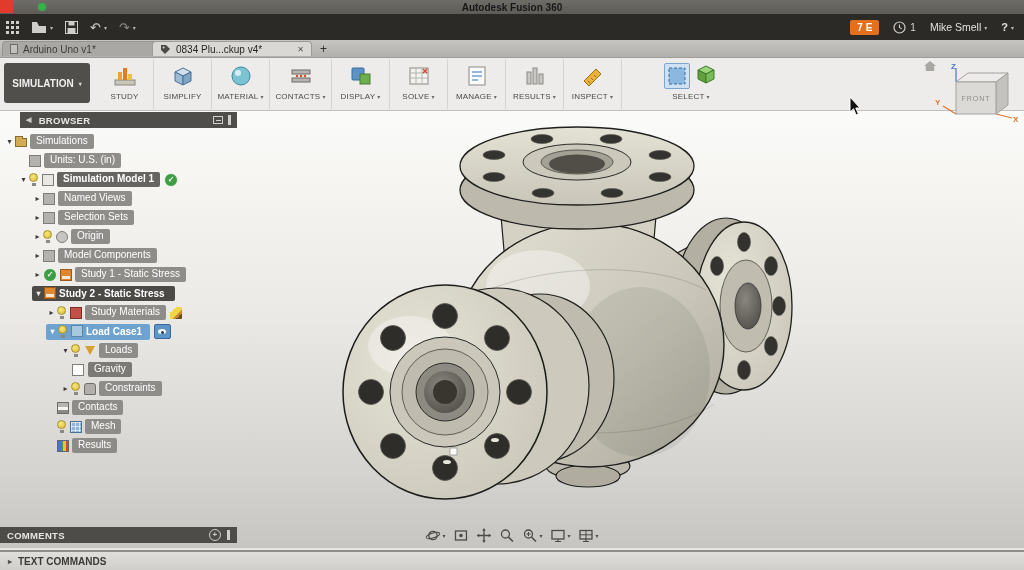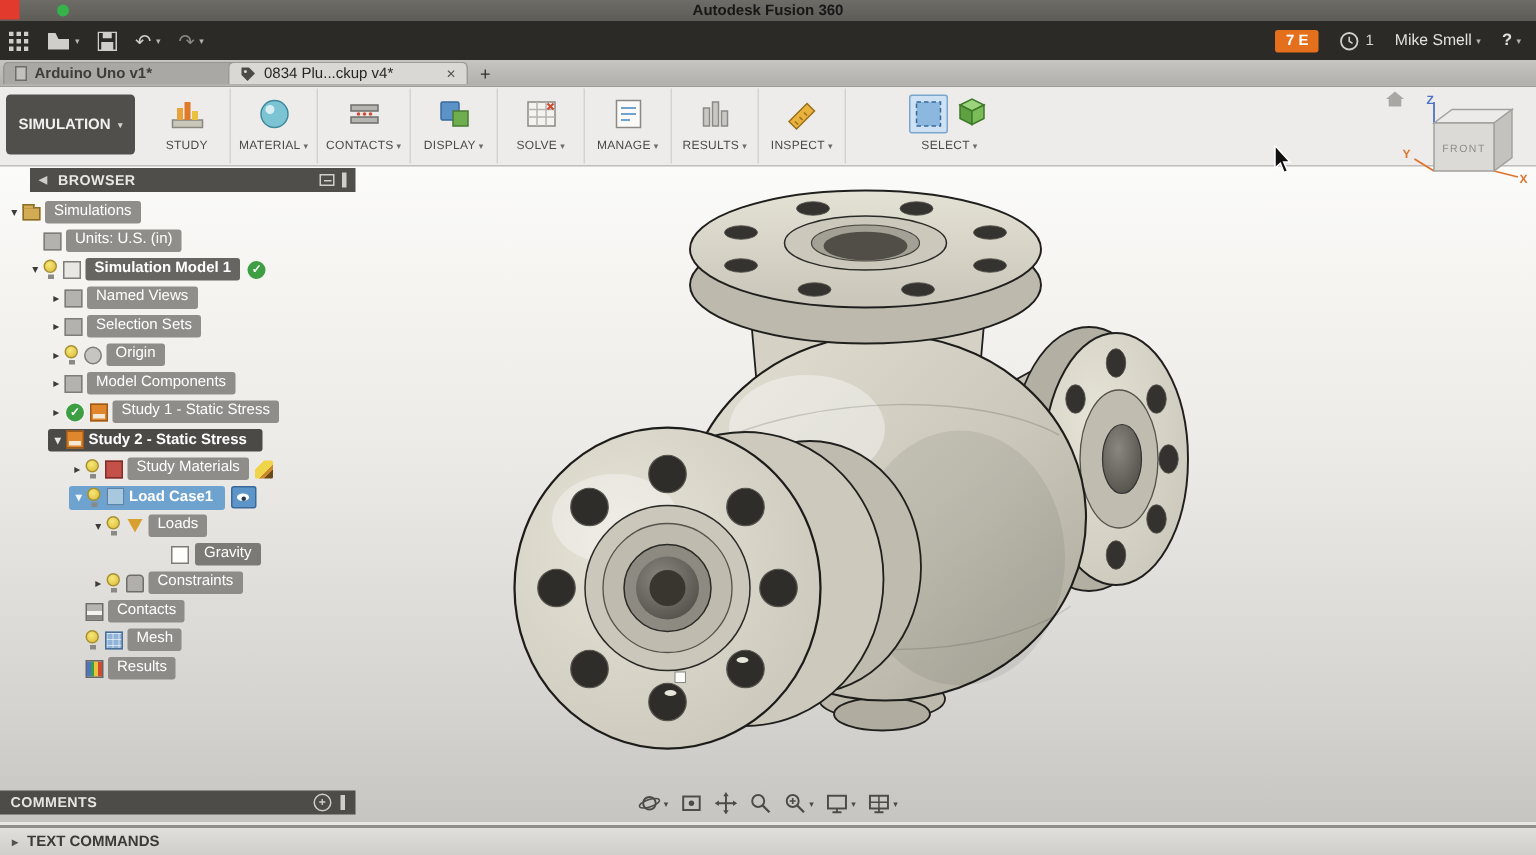--- a/index.html
+++ b/index.html
@@ -17,21 +17,21 @@
   .dd{font-size:6px;color:#b5b4b0;}
   .glyphbtn{font-size:13px;line-height:13px;}
   .glyphbtn.dim{color:#8a8985;}
   .badge{background:#e4701e;color:#fff;font-size:10px;font-weight:bold;padding:2px 7px;border-radius:2px;}
   .clockwrap{display:flex;align-items:center;gap:4px;font-size:10px;color:#d5d4d1;}
   .user{font-size:10.5px;color:#e2e1de;}
   .help{font-size:11px;font-weight:bold;color:#e2e1de;}
   
   .tabbar{position:absolute;top:40px;left:0;right:0;height:17px;background:linear-gradient(#c6c5c2,#b1b0ad);border-bottom:1px solid #9d9c99;z-index:40;}
   .tab{position:absolute;top:1px;height:15px;display:flex;align-items:center;gap:5px;padding:0 7px;font-size:10px;border-radius:4px 4px 0 0;box-sizing:border-box;}
-  .tab.inactive{left:2px;width:168px;background:#a9a8a5;color:#3d3d3b;border:1px solid #96958f;border-bottom:none;font-weight:bold;}
+  .tab.inactive{left:2px;width:168px;background:#a9a8a5;color:#3d3d3b;border:1px solid #96958f;border-bottom:none;}
   .tab.active{left:152px;width:160px;background:#d9d8d5;color:#262624;border:1px solid #9d9c99;border-bottom:none;}
   .tabclose{margin-left:auto;font-size:8px;color:#55544f;}
   .newtab{position:absolute;left:320px;top:2px;font-size:12px;color:#2e2e2c;}
   .tabdoc{width:8px;height:10px;background:#c2c1be;border:1px solid #6e6d69;box-sizing:border-box;}
   
   .ribbon{position:absolute;top:57px;left:0;right:0;height:53px;background:#edecea;border-bottom:1px solid #c0bfbc;z-index:30;}
   .wsbtn{position:absolute;left:4px;top:6px;width:86px;height:40px;background:#504f4c;border-radius:3px;color:#f1f0ee;font-size:10px;font-weight:bold;display:flex;align-items:center;justify-content:center;gap:5px;}
   .wsbtn .dd{color:#d5d4d1;}
   .rrow{position:absolute;left:96px;top:2px;display:flex;height:50px;align-items:stretch;}
   .rcell{width:58px;display:flex;flex-direction:column;align-items:center;padding-top:3px;box-sizing:border-box;text-align:center;}
@@ -309,20 +309,32 @@
               <rect x="6" y="9" width="4" height="8" fill="#e8a33d"></rect>
               <rect x="11" y="5" width="4" height="12" fill="#e0792a"></rect>
               <rect x="16" y="11" width="4" height="6" fill="#e8c23d"></rect>
             </svg>
         </span>
         <span class="rlabel">
             <span>STUDY</span>
           </span>
       </div>
 
+      <div class="rcell sep">
+        <span class="ricon">
+          <svg width="26" height="26" viewBox="0 0 26 26">
+              <polygon points="5,9 13,5 21,9 13,13" fill="#cfe0ec" stroke="#4a6f96"></polygon>
+              <polygon points="5,9 13,13 13,22 5,18" fill="#9cbcd4" stroke="#4a6f96"></polygon>
+              <polygon points="13,13 21,9 21,18 13,22" fill="#7ea6c4" stroke="#4a6f96"></polygon>
+            </svg>
+        </span>
+        <span class="rlabel">
+            <span>SIMPLIFY</span>
+          </span>
+      </div>
 
       <div class="rcell sep">
         <span class="ricon">
           <svg width="26" height="26" viewBox="0 0 26 26">
               <circle cx="13" cy="13" r="9" fill="#7cc4d4" stroke="#3f8a9c"></circle>
               <circle cx="10" cy="10" r="3" fill="#d6eef2"></circle>
             </svg>
         </span>
         <span class="rlabel">
             <span>MATERIAL</span>
@@ -549,21 +561,21 @@
         <span class="eye-badge"></span>
       </div>
 
       <div class="trow" style="padding-left:60px">
         <span class="tw">▾</span>
         <span class="ti-bulb"></span>
         <span class="ti ti-loads"></span>
         <span class="pill">Loads</span>
       </div>
 
-      <div class="trow" style="padding-left:114px">
+      <div class="trow" style="padding-left:72px">
         <span class="cb"></span>
         <span class="pill pill-grav">Gravity</span>
       </div>
 
       <div class="trow" style="padding-left:60px">
         <span class="tw">▸</span>
         <span class="ti-bulb"></span>
         <span class="ti ti-lock"></span>
         <span class="pill">Constraints</span>
       </div>

